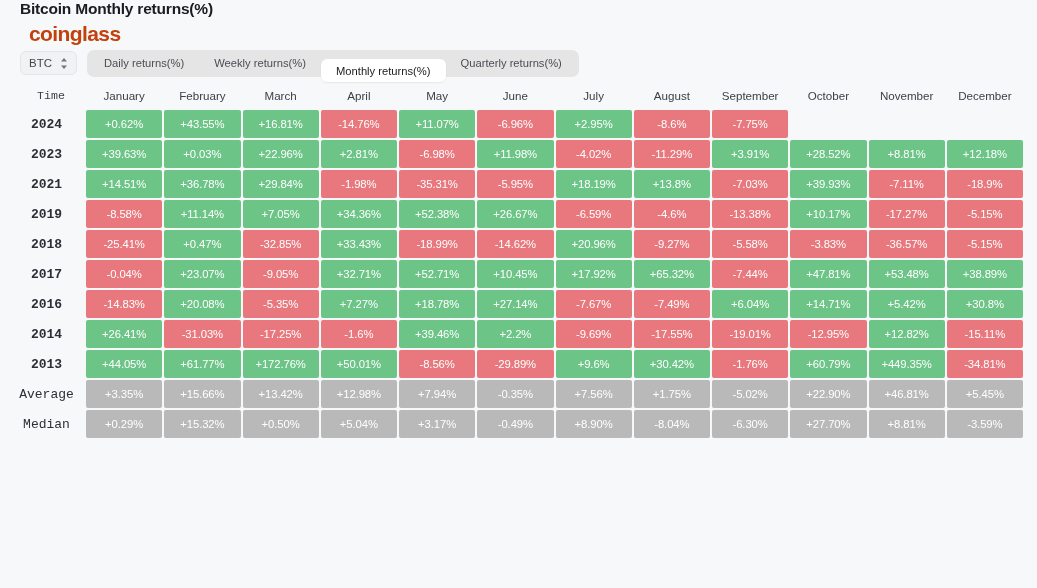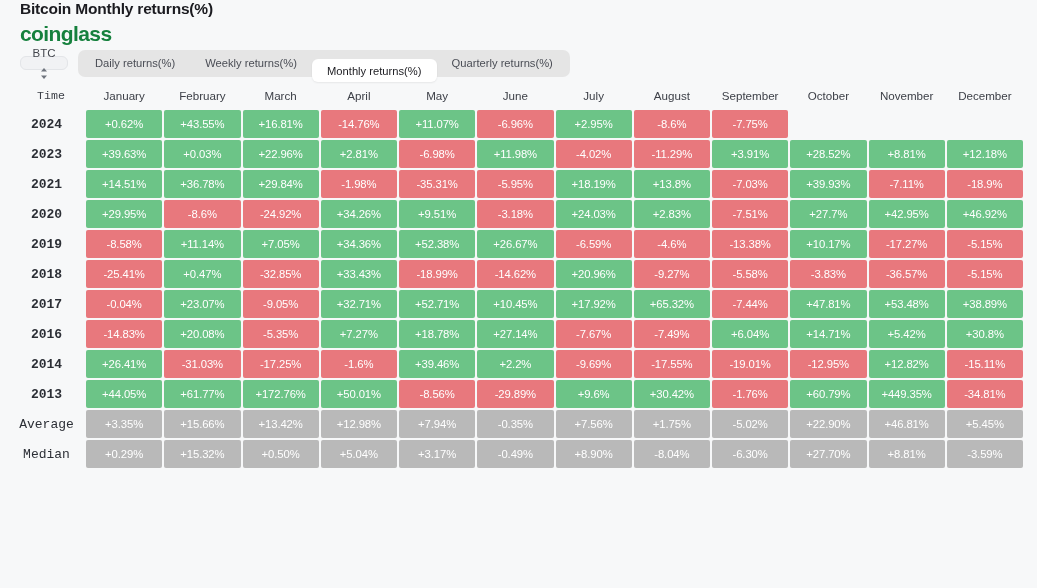--- a/index.html
+++ b/index.html
@@ -29,47 +29,47 @@
   }
   .page-title {
     font-size: 15.5px;
     font-weight: bold;
     color: #1b1b20;
     letter-spacing: -0.2px;
   }
   .brand {
     font-size: 21px;
     font-weight: bold;
-    color: #15803d;
+    color: #c2410c;
     letter-spacing: -0.6px;
+    margin-left: 9px;
   }
 
   
   .controls {
     height: 34px;
     display: flex;
     align-items: center;
     gap: 10px;
     padding-left: 6px;
   }
   .sym-select {
-    height: 14px;
+    height: 24px;
     min-width: 48px;
     background: #f1f2f4;
     border: 1px solid #e3e5e8;
     border-radius: 6px;
     display: flex;
     align-items: center;
     justify-content: center;
     gap: 8px;
     padding: 0 8px;
     font-size: 11.5px;
     color: #43464d;
     cursor: pointer;
-    flex-direction: column;
   }
   .chev-updown {
     display: inline-flex;
     flex-direction: column;
     line-height: 5px;
     font-size: 8px;
     color: #70757e;
   }
   .tabs {
     display: flex;
@@ -231,35 +231,20 @@
             <td class="cell neg">-35.31%</td>
             <td class="cell neg">-5.95%</td>
             <td class="cell pos">+18.19%</td>
             <td class="cell pos">+13.8%</td>
             <td class="cell neg">-7.03%</td>
             <td class="cell pos">+39.93%</td>
             <td class="cell neg">-7.11%</td>
             <td class="cell neg">-18.9%</td>
           </tr>
           <tr>
-            <td class="rowlab">2020</td>
-            <td class="cell pos">+29.95%</td>
-            <td class="cell neg">-8.6%</td>
-            <td class="cell neg">-24.92%</td>
-            <td class="cell pos">+34.26%</td>
-            <td class="cell pos">+9.51%</td>
-            <td class="cell neg">-3.18%</td>
-            <td class="cell pos">+24.03%</td>
-            <td class="cell pos">+2.83%</td>
-            <td class="cell neg">-7.51%</td>
-            <td class="cell pos">+27.7%</td>
-            <td class="cell pos">+42.95%</td>
-            <td class="cell pos">+46.92%</td>
-          </tr>
-          <tr>
             <td class="rowlab">2019</td>
             <td class="cell neg">-8.58%</td>
             <td class="cell pos">+11.14%</td>
             <td class="cell pos">+7.05%</td>
             <td class="cell pos">+34.36%</td>
             <td class="cell pos">+52.38%</td>
             <td class="cell pos">+26.67%</td>
             <td class="cell neg">-6.59%</td>
             <td class="cell neg">-4.6%</td>
             <td class="cell neg">-13.38%</td>

